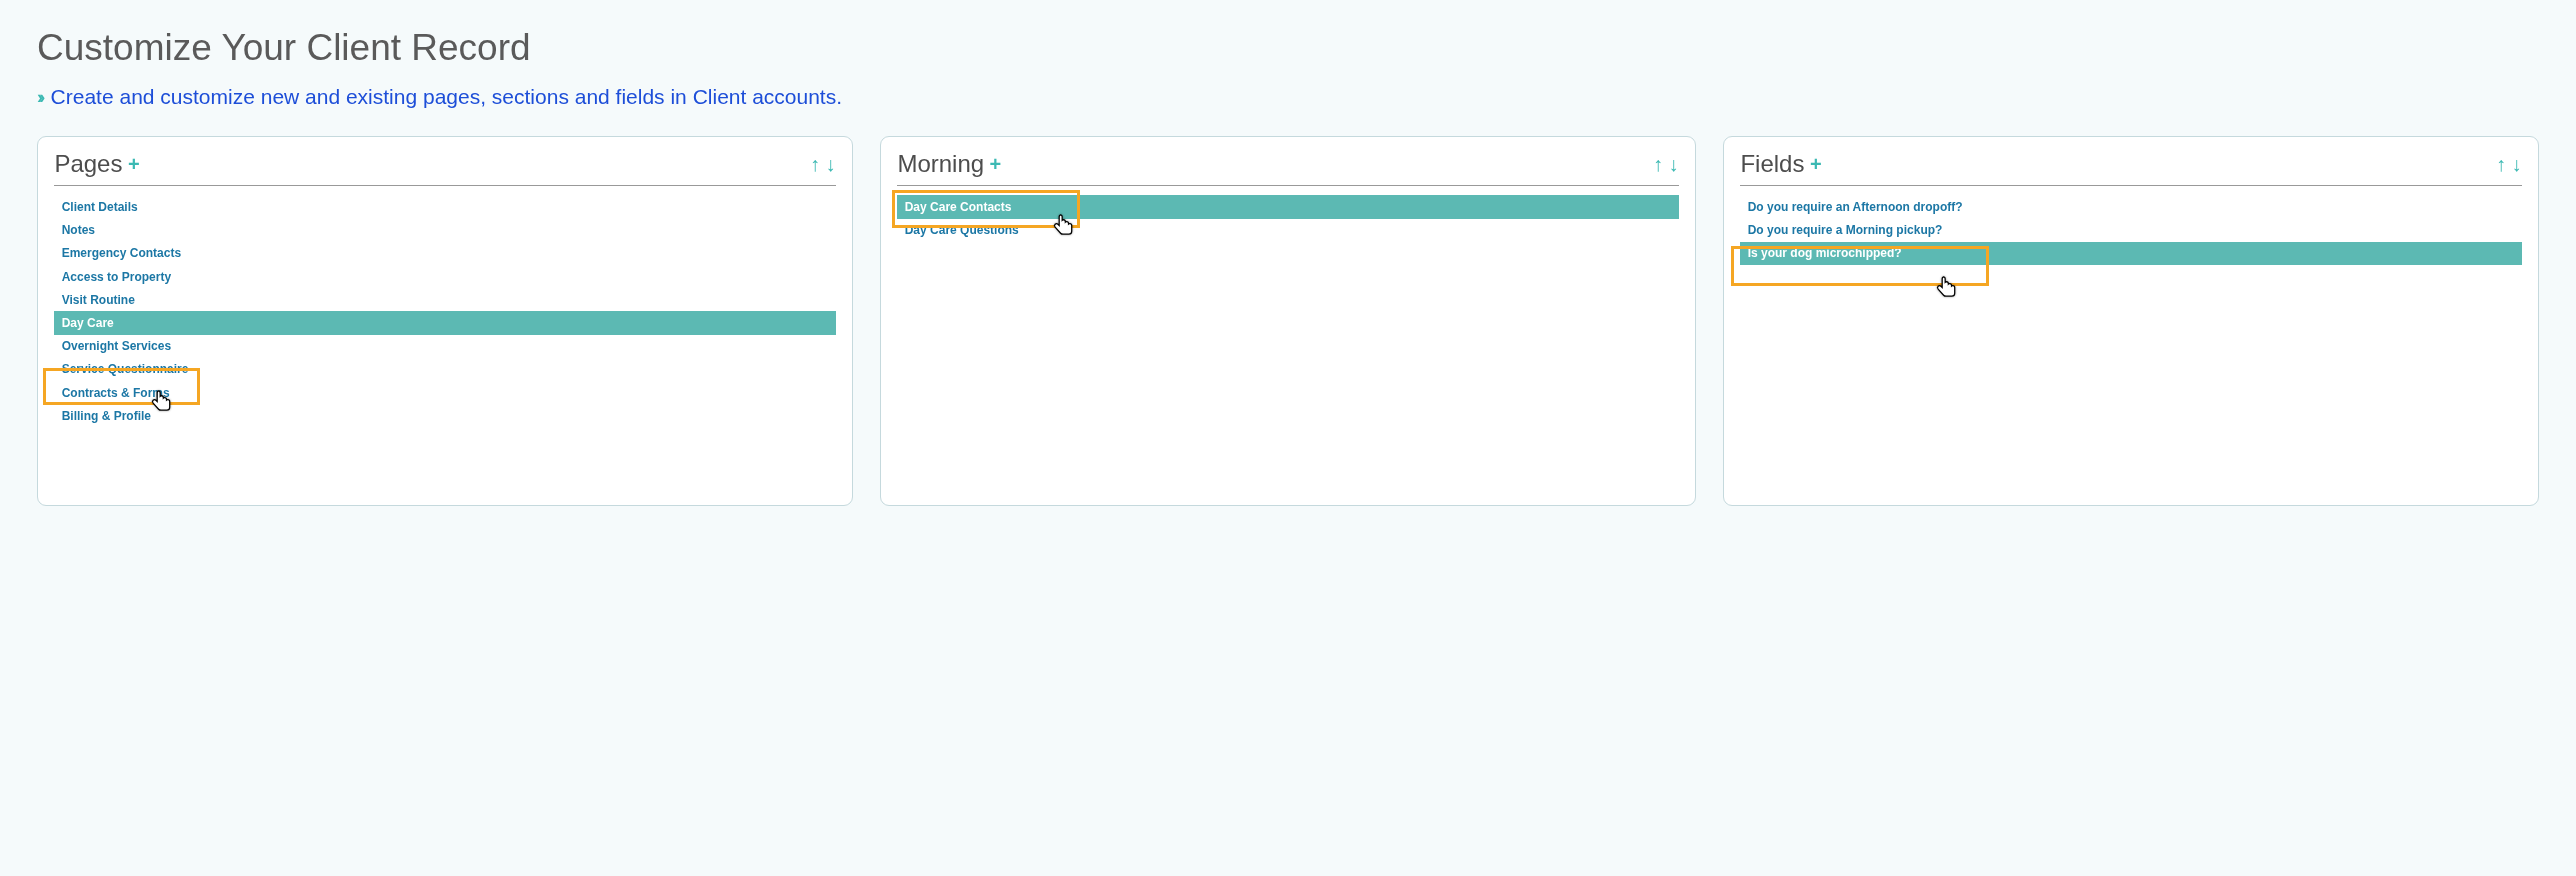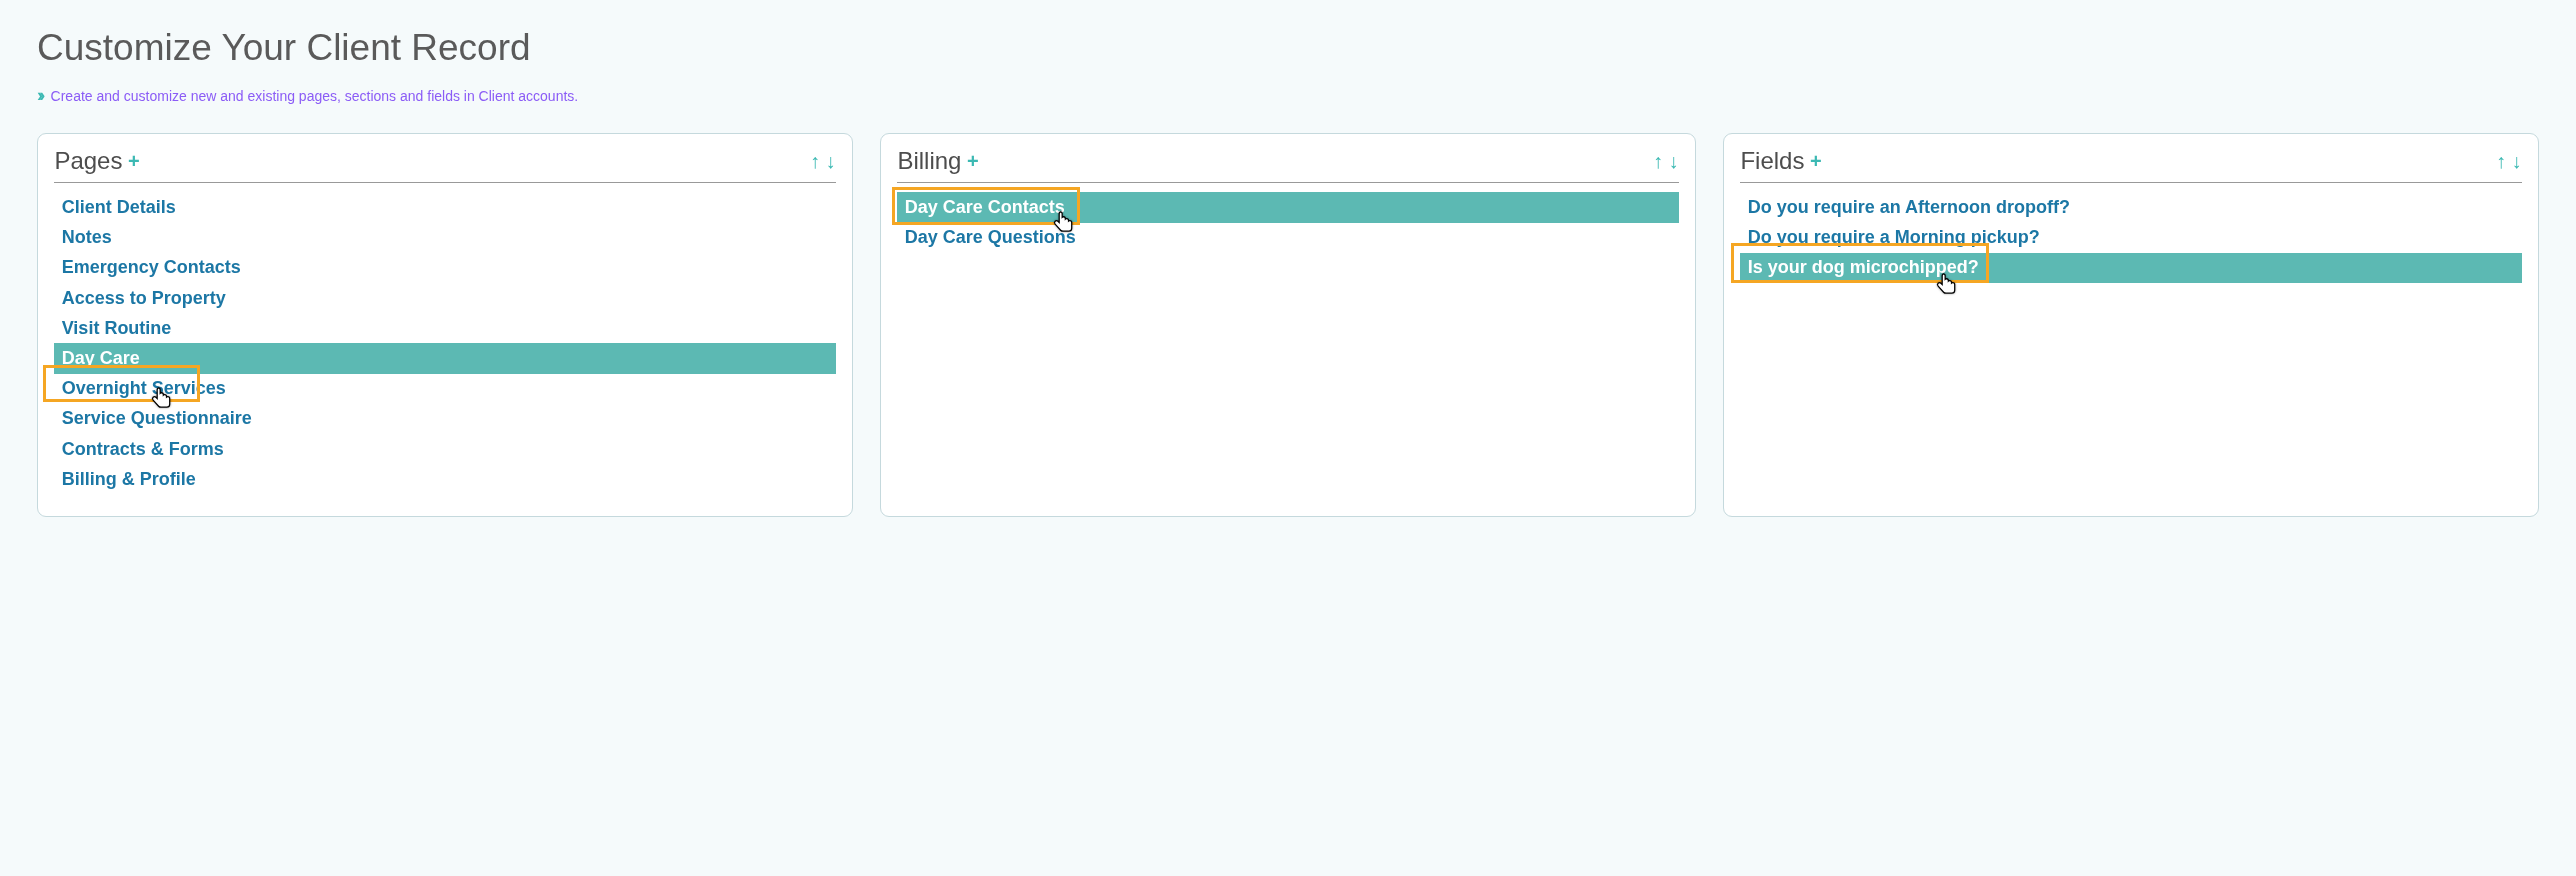--- a/index.html
+++ b/index.html
@@ -25,22 +25,22 @@
       gap: 9px;
       margin-bottom: 27px;
     }
     .chevrons {
       color: #3cb9b3;
       font-size: 18px;
       font-weight: bold;
       letter-spacing: -3.7px;
     }
     .subtitle {
-      font-size: 14px;
-      color: #8b5cf6;
+      font-size: 21px;
+      color: #1d4ed8;
     }
     .panels {
       display: flex;
       gap: 27px;
     }
     .panel {
       flex: 1;
       background: #fff;
       border: 0.9px solid #c5d9dd;
       border-radius: 9px;
@@ -73,21 +73,21 @@
     }
     .arrows {
       display: flex;
       gap: 5.5px;
       font-size: 20px;
       color: #3cb9b3;
       font-weight: bold;
     }
     .arrows span { cursor: pointer; }
     .item {
-      font-size: 18px;
+      font-size: 12px;
       font-weight: 600;
       color: #1c77a5;
       padding: 4.6px 7.3px;
       cursor: pointer;
       position: relative;
     }
     .item.selected {
       background: #5cb9b3;
       color: #fff;
     }
@@ -149,21 +149,21 @@
         <svg viewBox="0 0 24 28" width="24" height="27">
             <path d="M9 2c-1 0-2 .8-2 2v9l-1.3-1.3c-.8-.8-2.1-.8-2.9 0-.8.8-.8 2.1 0 2.9l5.7 6.4c.6.7 1.5 1 2.5 1h6c1.7 0 3-1.3 3-3v-6c0-1-.8-2-2-2-.5 0-1 .2-1.3.5V11c0-1-.8-2-2-2-.5 0-1 .2-1.3.5V9c0-1-.8-2-2-2-.5 0-1 .2-1.3.5V4c0-1.2-1-2-2.1-2z" fill="#fff" stroke="#000" stroke-width="1.3"></path>
           </svg>
       </div>
     </div>
   </div>
 
   <div class="panel">
     <div class="panel-header">
       <div class="panel-title-group">
-        <span class="panel-title">Billing</span>
+        <span class="panel-title">Morning</span>
         <span class="add-icon">+</span>
       </div>
       <div class="arrows">
         <span>↑</span>
         <span>↓</span>
       </div>
     </div>
     <div class="list" id="sections-list">
       <div class="item selected" id="sections-selected">Day Care Contacts</div>
       <div class="item">Day Care Questions</div>

